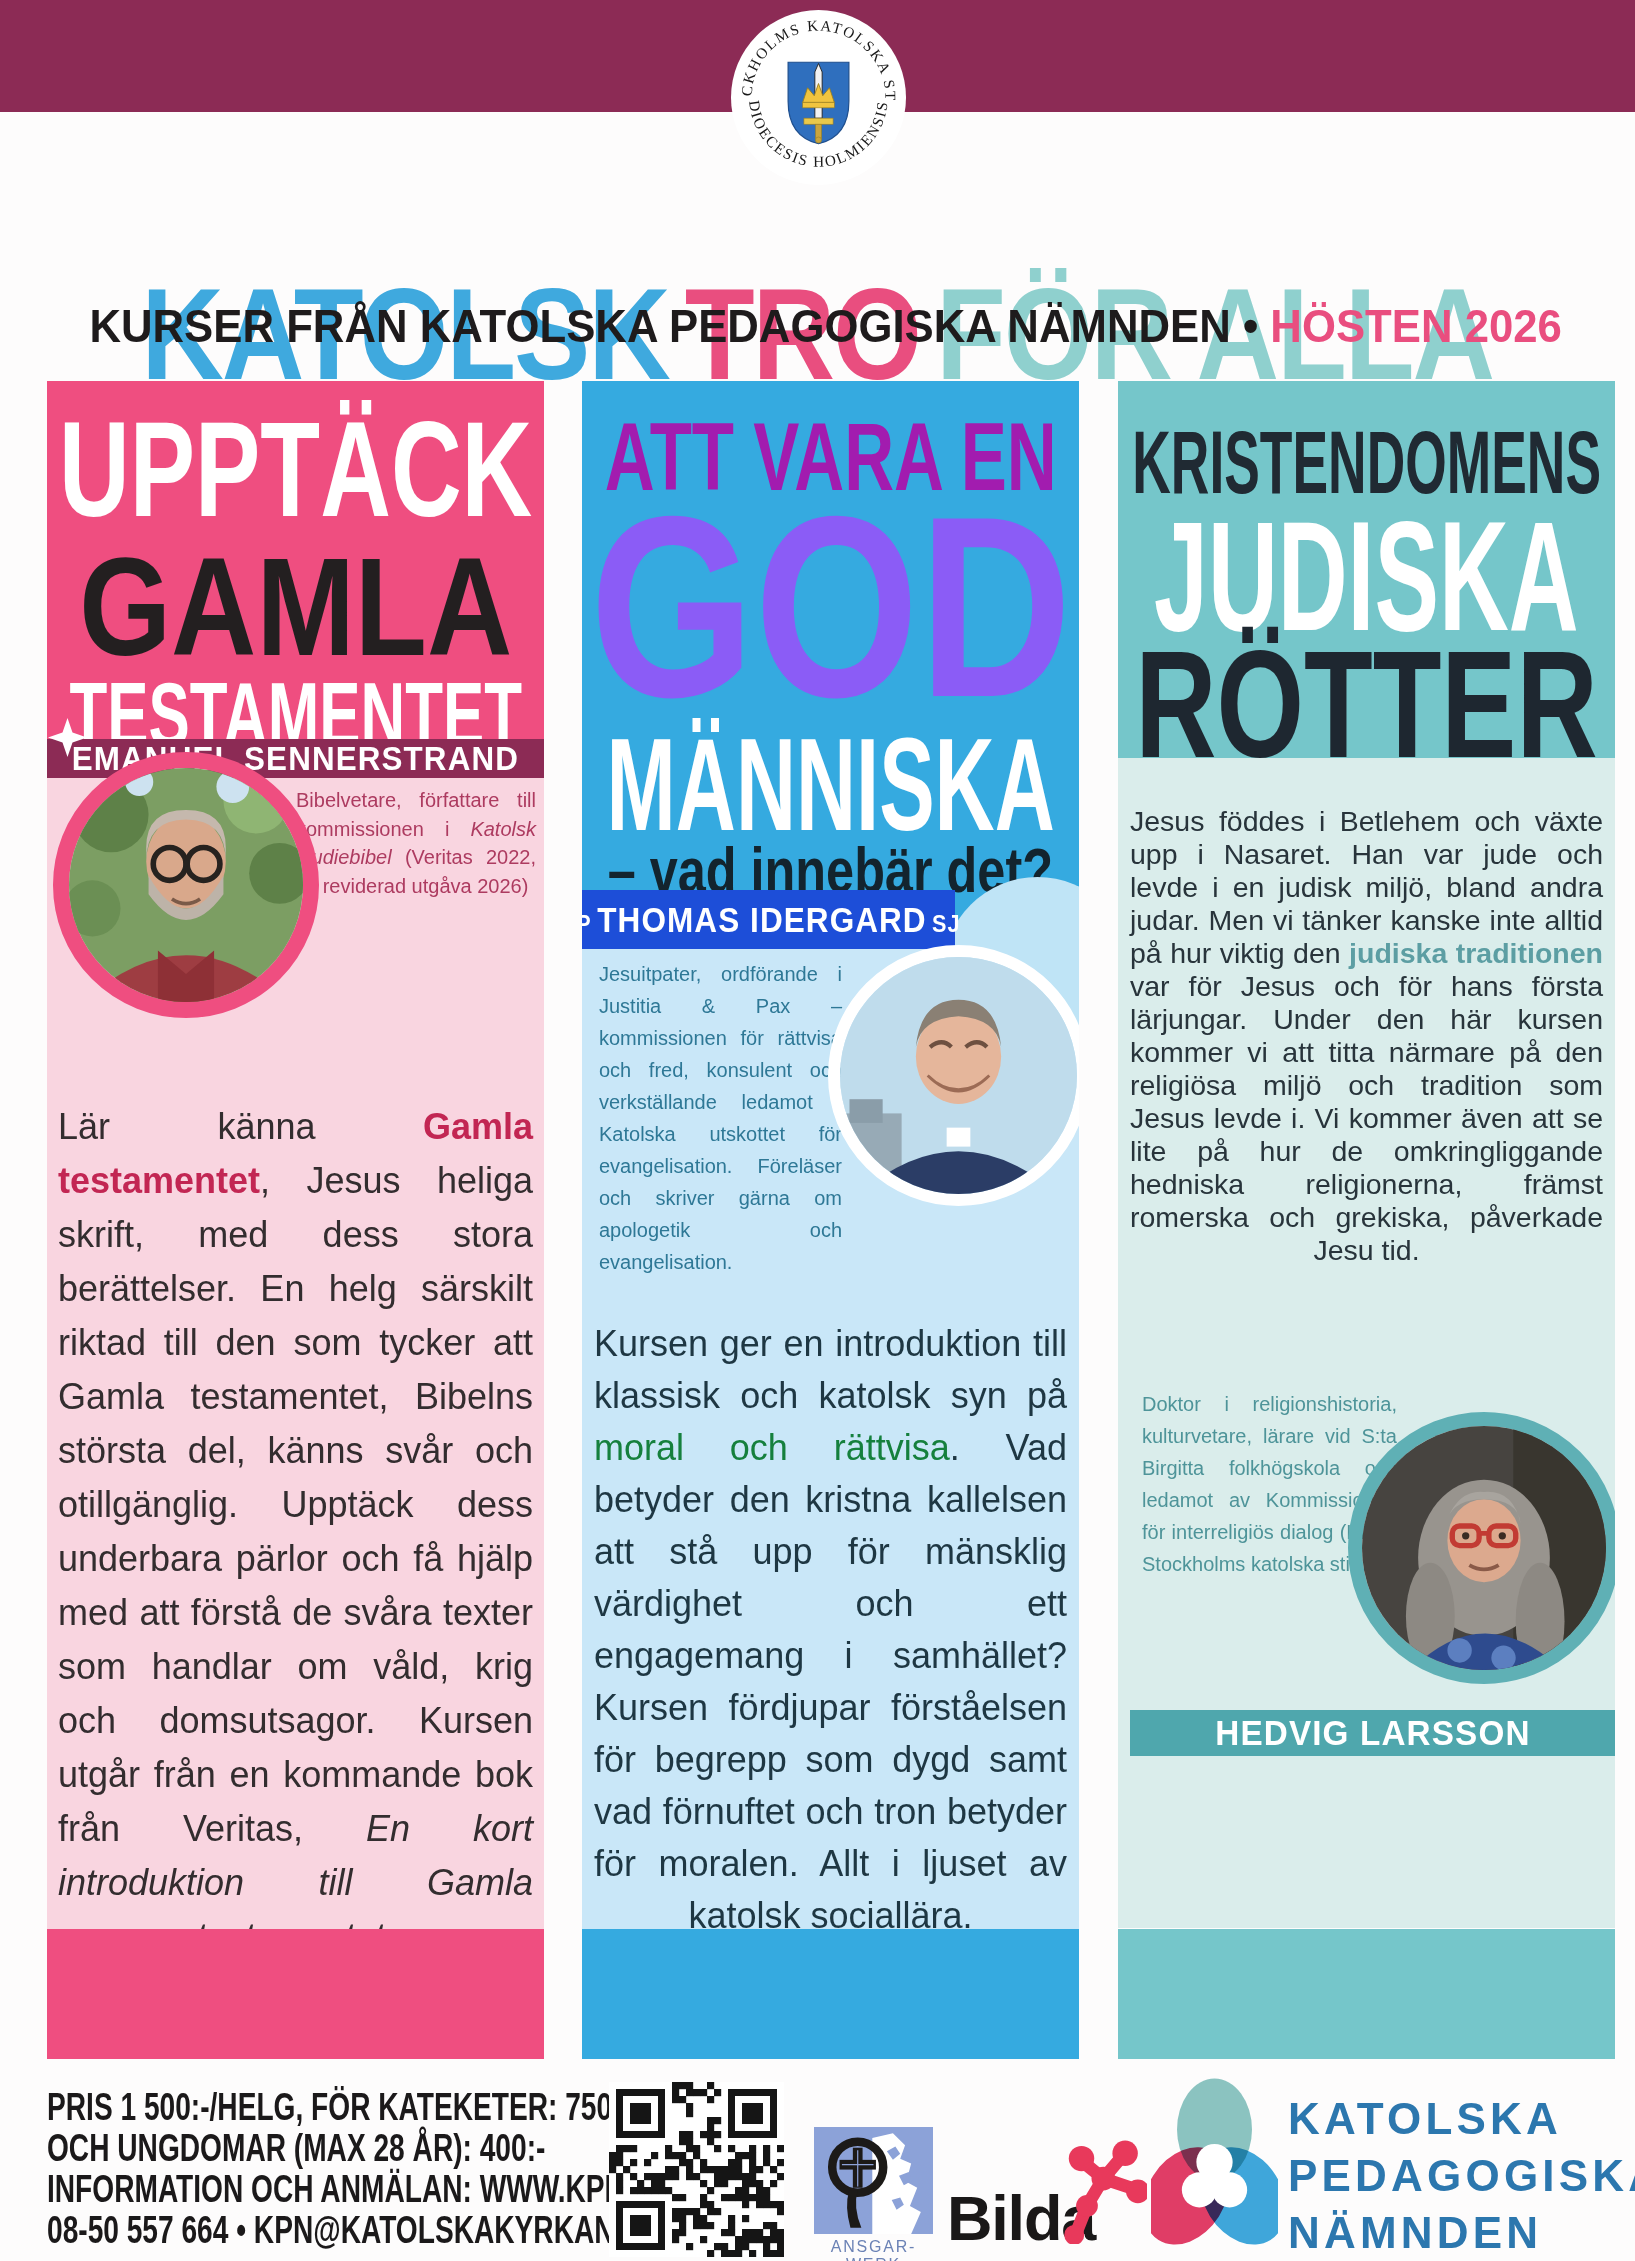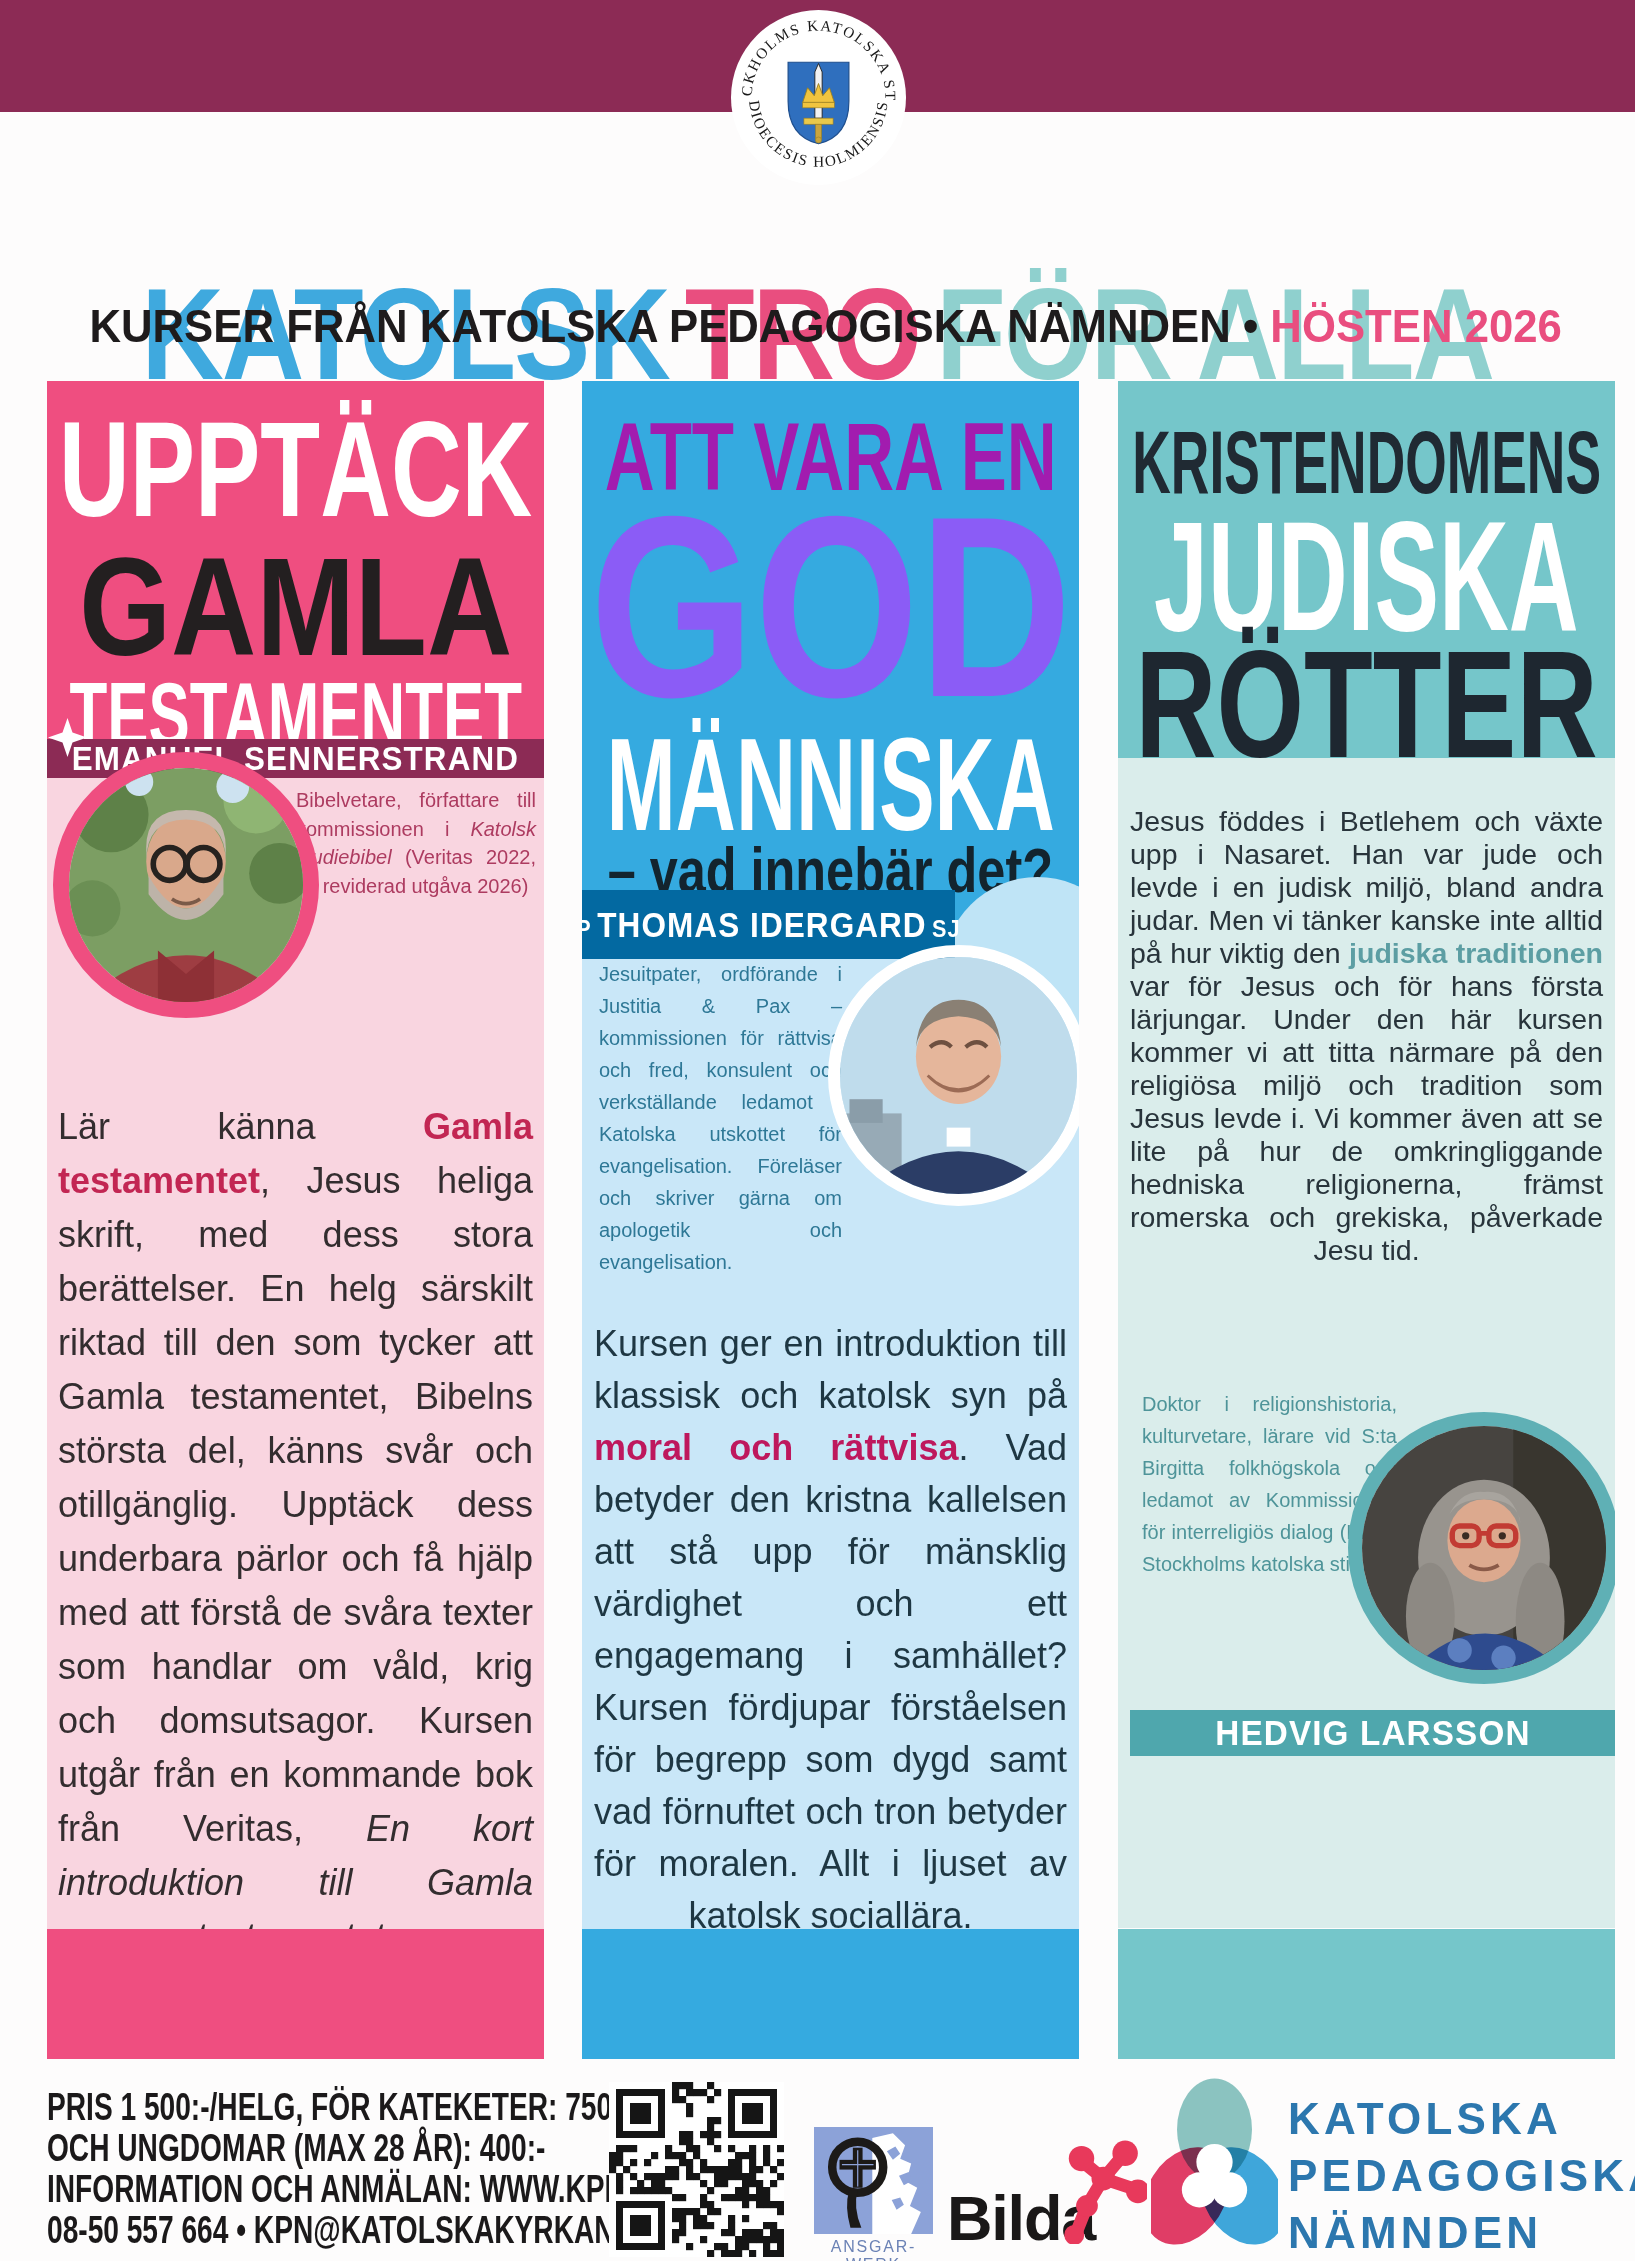--- a/index.html
+++ b/index.html
@@ -41,27 +41,27 @@
   .band1{left:0;top:358px;width:497px;height:39px;background:#8C2B55;font-size:33px;letter-spacing:1.2px;}
   .star1{position:absolute;left:1.2px;top:337px;width:39px;height:39px;z-index:3;}
   .photo1{left:6px;top:371px;width:266px;height:266px;border:16px solid #EF4E80;z-index:2;}
   .bio1{left:249px;top:405px;width:240px;font-size:20px;line-height:28.5px;color:#AD3B60;}
   .body1{left:11px;top:719px;width:475px;font-size:36px;line-height:54px;color:#332D2F;}
   .acc1{color:#C22653;font-weight:bold;}
   
   .col2 .head{height:564px;background:#35AAE0;}
   .col2 .tint{top:564px;height:984px;background:#C9E7F8;}
   .col2 .foot{background:#35AAE0;}
-  .band2{left:0;top:509px;width:373px;height:69px;background:#0369a1;font-size:35px;letter-spacing:1.2px;z-index:2;}
+  .band2{left:0;top:509px;width:373px;height:59px;background:#1d4ed8;font-size:35px;letter-spacing:1.2px;z-index:2;}
   .band2 .small{font-size:24px;margin:0 6px;}
   .deco2{position:absolute;left:361px;top:496px;width:189px;height:189px;border-radius:50%;background:#BFE4F6;z-index:1;}
   .photo2{left:246px;top:564px;width:261px;height:261px;border:12px solid #FFFFFF;z-index:2;}
   .bio2{left:17px;top:577px;width:243px;font-size:20px;line-height:32px;color:#2E7896;}
   .body2{left:12px;top:937px;width:473px;font-size:36px;line-height:52px;color:#1E3743;}
-  .acc2{color:#be185d;font-weight:bold;}
+  .acc2{color:#15803d;font-weight:normal;}
   
   .col3 .head{height:377px;background:#75C6CA;}
   .col3 .tint{top:377px;height:1170px;background:#DAEDEB;}
   .col3 .foot{background:#75C6CA;}
   .body3{left:12px;top:424px;width:473px;font-size:28.5px;line-height:33px;color:#28343B;}
   .acc3{color:#5C9EA3;font-weight:bold;}
   .bio3{left:24px;top:1007px;width:255px;font-size:20px;line-height:32px;color:#4E9499;}
   .photo3{left:230px;top:1031px;width:272px;height:272px;border:14.6px solid #5FB0B5;z-index:2;}
   .band3{left:12px;top:1329px;width:485px;height:46px;background:#4FA7AD;font-size:35px;letter-spacing:1.2px;z-index:3;}
   .it{font-style:italic}

